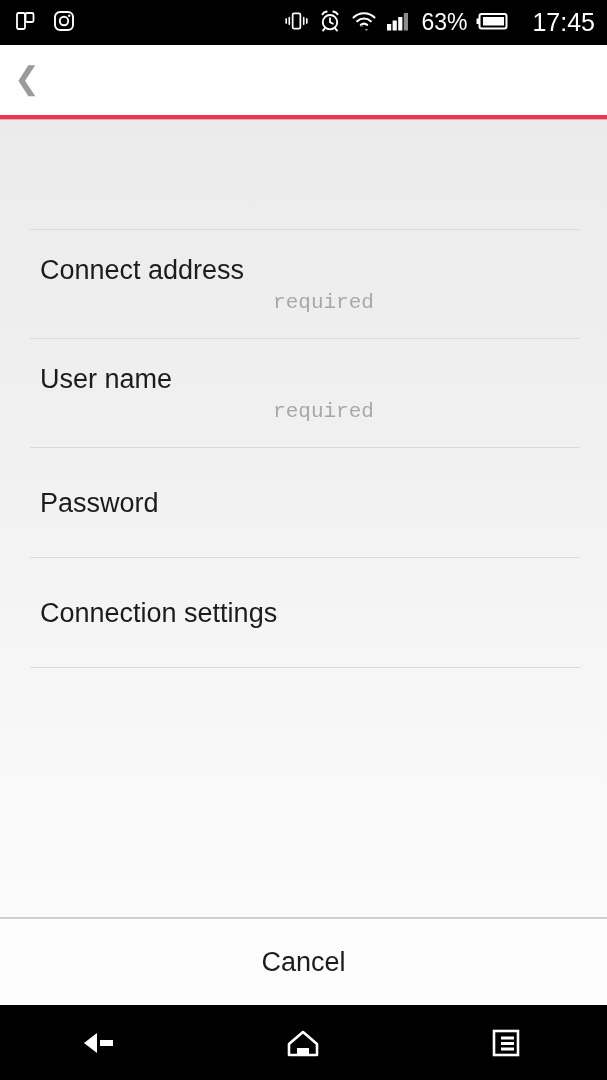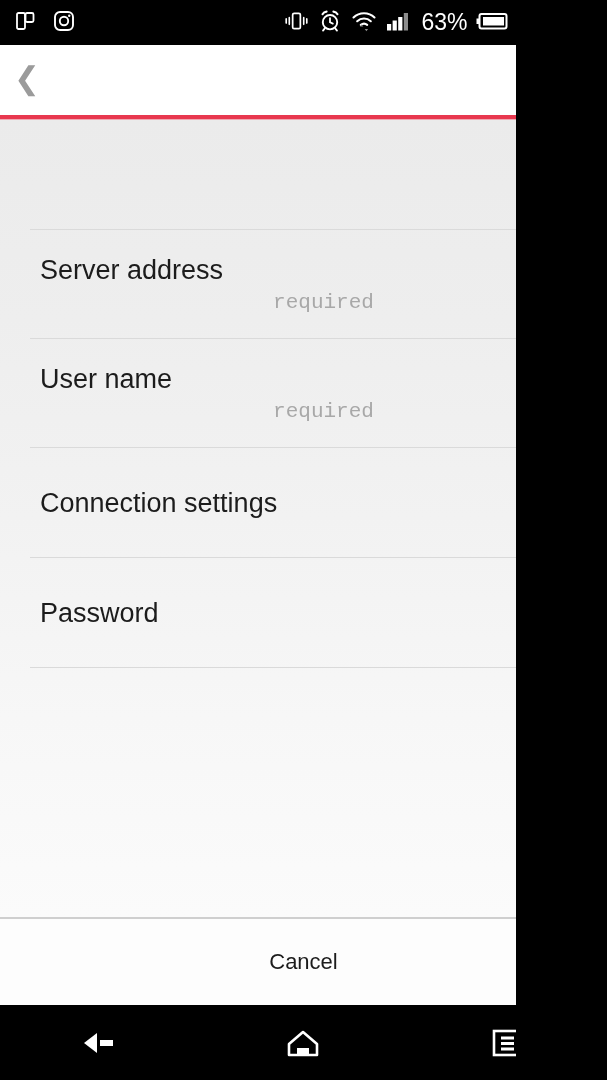--- a/index.html
+++ b/index.html
@@ -6,21 +6,21 @@
     margin: 0;
     padding: 0;
     background: #000;
   }
   body {
     font-family: "Liberation Sans", sans-serif;
     -webkit-font-smoothing: antialiased;
   }
   #screen {
     position: relative;
-    width: 516px;
+    width: 607px;
     height: 1080px;
     overflow: hidden;
     background: #ec4899;
   }
 
   
   .status-bar {
     position: absolute;
     left: 0; top: 0;
     width: 607px;
@@ -154,21 +154,21 @@
     background: #fdfdfd;
     border-top: 2px solid #cfcfcf;
     box-sizing: border-box;
     display: flex;
   }
   .btn {
     flex: 1 1 50%;
     display: flex;
     align-items: center;
     justify-content: center;
-    font-size: 22px;
+    font-size: 27px;
     font-family: "Liberation Sans", sans-serif;
     background: transparent;
     border: none;
     padding: 0;
     box-sizing: border-box;
   }
   .btn-cancel { color: #1c1c1c; }
   .btn-connect {
     color: #b5b5b5;
     border-left: 2px solid #cfcfcf;
@@ -267,38 +267,38 @@
   <div class="accent-line-soft"></div>
 
   <div class="content">
     <div class="field-list">
 
       <div class="field-row h-single">
         <div class="divider"></div>
       </div>
 
       <div class="field-row h-double">
-        <span class="field-label">Server address</span>
+        <span class="field-label">Connect address</span>
         <span class="field-hint">required</span>
         <div class="divider"></div>
       </div>
 
       <div class="field-row h-double">
         <span class="field-label">User name</span>
         <span class="field-hint">required</span>
         <div class="divider"></div>
       </div>
 
       <div class="field-row h-single">
+        <span class="field-label">Password</span>
+        <div class="divider"></div>
+      </div>
+
+      <div class="field-row h-single">
         <span class="field-label">Connection settings</span>
-        <div class="divider"></div>
-      </div>
-
-      <div class="field-row h-single">
-        <span class="field-label">Password</span>
         <div class="divider"></div>
       </div>
 
 
     </div>
   </div>
 
   <div class="button-bar">
     <button class="btn btn-cancel">Cancel</button>
   </div>

